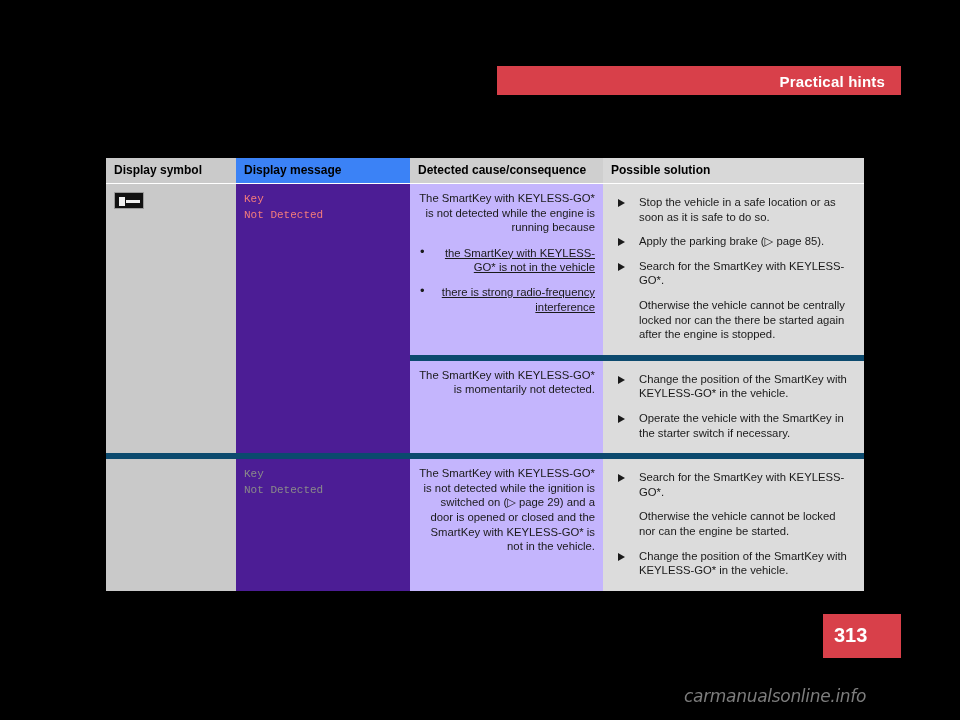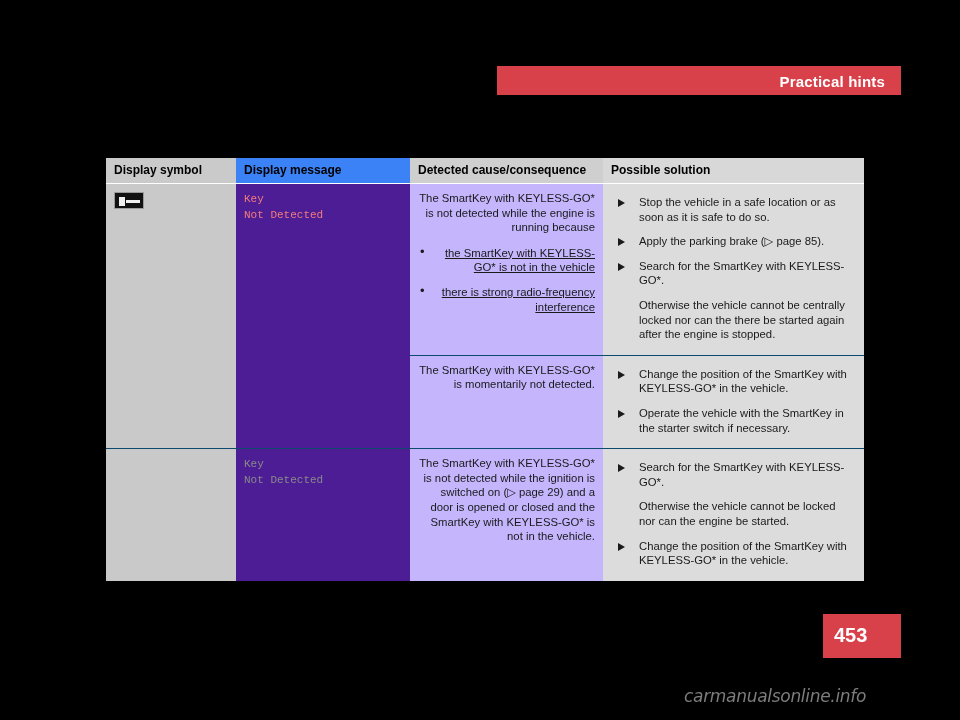--- a/index.html
+++ b/index.html
@@ -75,21 +75,21 @@
     color: #1a1a1a;
     padding: 7px 8px 9px 8px;
     font-family: "Liberation Sans", sans-serif;
   }
   td.cell-symbol   { background: #c9c9c9; }
   td.cell-message  { background: #4c1d95; }
   td.cell-cause    { background: #c4b5fd; text-align: right; }
   td.cell-solution { background: #dcdcdc; }
 
   
-  tr.data-row > td { border-top: 1px solid #0c4a6e; }
+  tr.data-row > td { border-top: 6px solid #0c4a6e; }
   tr.row-first > td { border-top: 1px solid #ffffff; }
 
   
   .msg {
     font-family: "Liberation Mono", "DejaVu Sans Mono", monospace;
     font-size: 11px;
     line-height: 16px;
     white-space: pre-line;
   }
   .msg.red  { color: #f47c7c; }
@@ -285,16 +285,16 @@
           <li class="note">Otherwise the vehicle cannot be locked nor can the engine be started.</li>
           <li class="step">Change the position of the SmartKey with KEYLESS-GO* in the vehicle.</li>
         </ul>
       </td>
     </tr>
 
   </tbody>
 </table>
 
 <div id="page-number-block">
-  <div class="pagenum">453</div>
+  <div class="pagenum">313</div>
 </div>
 
 <div id="watermark">carmanualsonline.info</div>
 
 </body></html>

